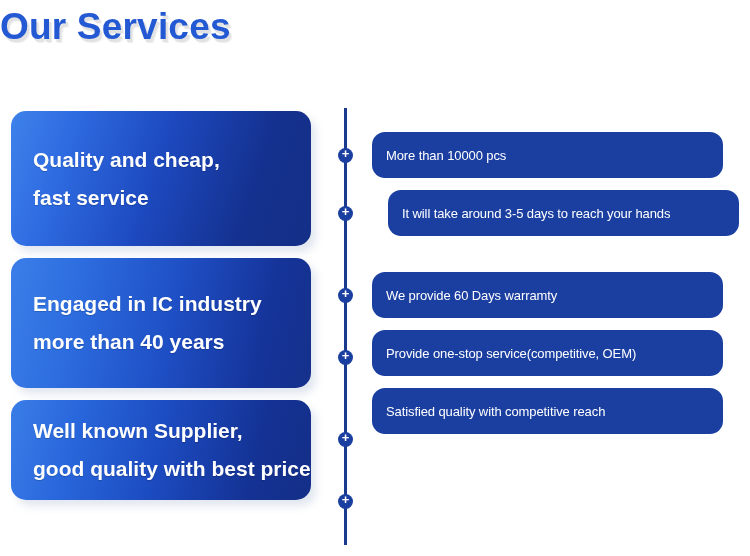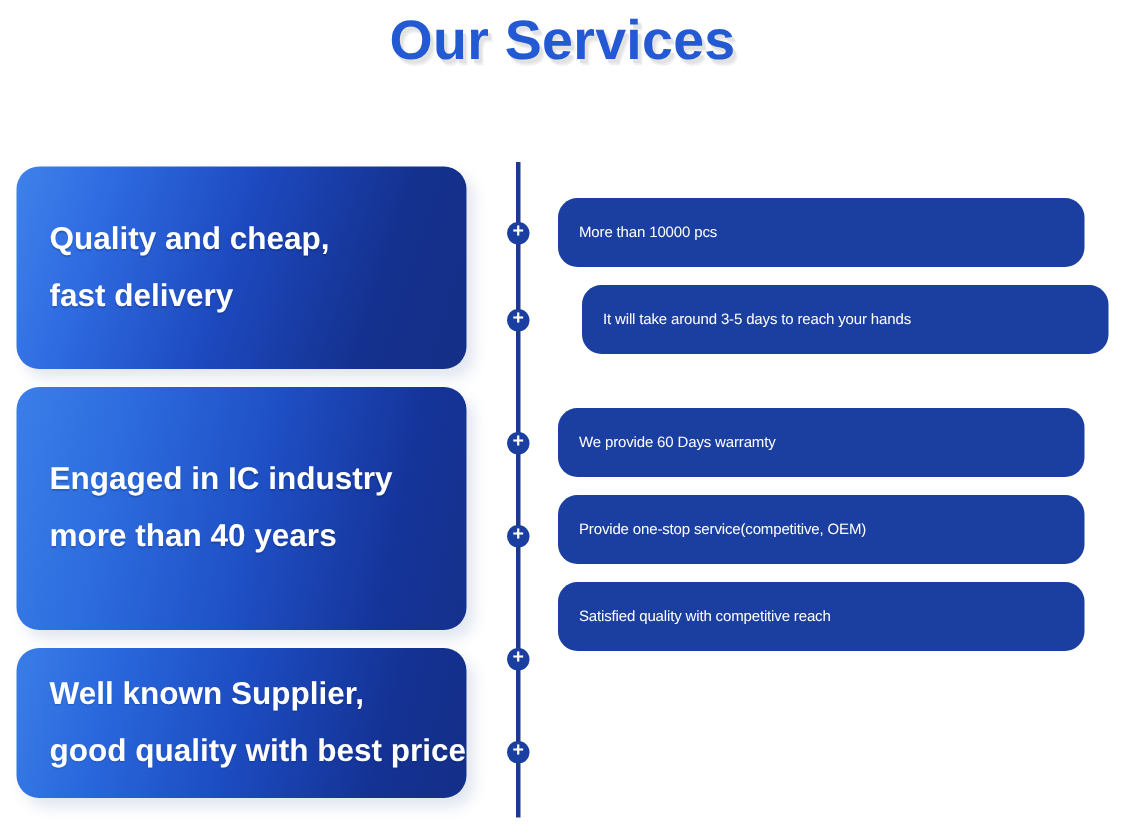--- a/index.html
+++ b/index.html
@@ -19,21 +19,20 @@
     background: #ffffff;
     overflow: hidden;
   }
 
   
   .page-title {
     position: absolute;
     left: 0;
     top: 6px;
     width: 750px;
-    text-align: center;
     font-size: 37px;
     font-weight: bold;
     color: #2459d4;
     letter-spacing: 0.2px;
     text-shadow: 2px 3px 0 #e2e2e2, 3px 4px 1px #ededed;
   }
 
   
   .left-col {
     position: absolute;
@@ -53,21 +52,21 @@
     box-shadow: 5px 6px 9px rgba(120, 140, 180, 0.22);
     background: linear-gradient(108deg,
                 #3f82ea 0%,
                 #2f6ce2 18%,
                 #1d49bf 48%,
                 #14318f 78%,
                 #142f86 100%);
   }
   .info-card.card-1 { height: 135px; margin-bottom: 12px; }
   .info-card.card-2 {
-    height: 162px;
+    height: 130px;
     margin-bottom: 12px;
     background: linear-gradient(102deg,
                 #3b7ee8 0%,
                 #2d6ddf 22%,
                 #1f50c6 52%,
                 #15349a 82%,
                 #15318b 100%);
   }
   .info-card.card-3 {
     height: 100px;
@@ -118,42 +117,42 @@
     top: 132px;
     width: 351px;
   }
   .pill {
     box-sizing: border-box;
     width: 351px;
     height: 46px;
     border-radius: 13px;
     background: #1b3fa0;
     color: #ffffff;
-    font-size: 10px;
+    font-size: 13px;
     display: flex;
     align-items: center;
     padding: 0 14px;
     white-space: nowrap;
     letter-spacing: -0.1px;
   }
   .pill.gap-small { margin-bottom: 12px; }
   .pill.gap-large { margin-bottom: 36px; margin-left: 16px; }
 </style>
 </head>
 <body>
 
 <div id="page">
 
   <div class="page-title">Our Services</div>
 
   <div class="left-col">
 
     <div class="info-card card-1">
       <div class="line">Quality and cheap,</div>
-      <div class="line">fast delivery</div>
+      <div class="line">fast service</div>
     </div>
 
     <div class="info-card card-2">
       <div class="line">Engaged in IC industry</div>
       <div class="line">more than 40 years</div>
     </div>
 
     <div class="info-card card-3">
       <div class="line">Well known Supplier,</div>
       <div class="line">good quality with best price</div>

